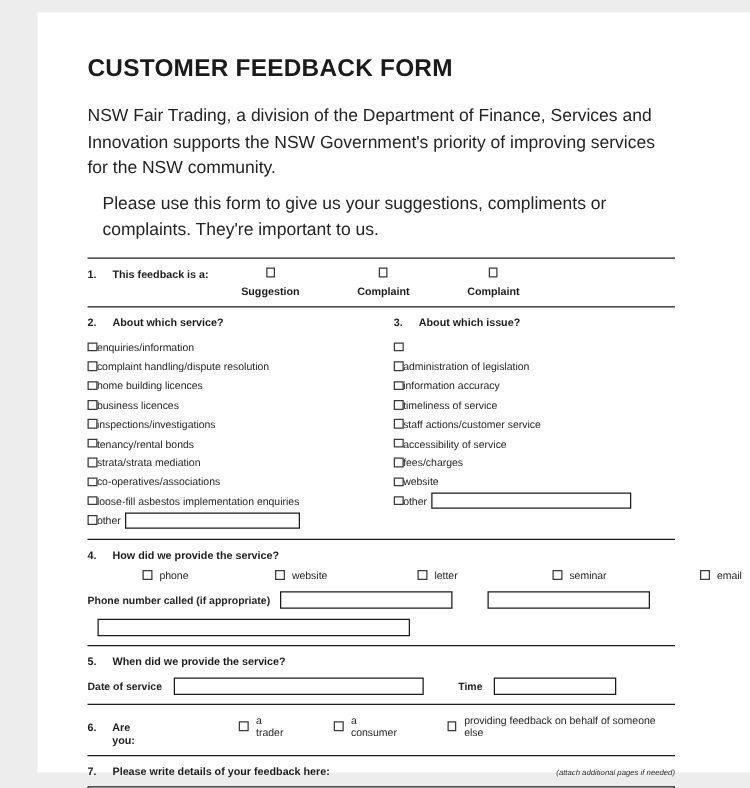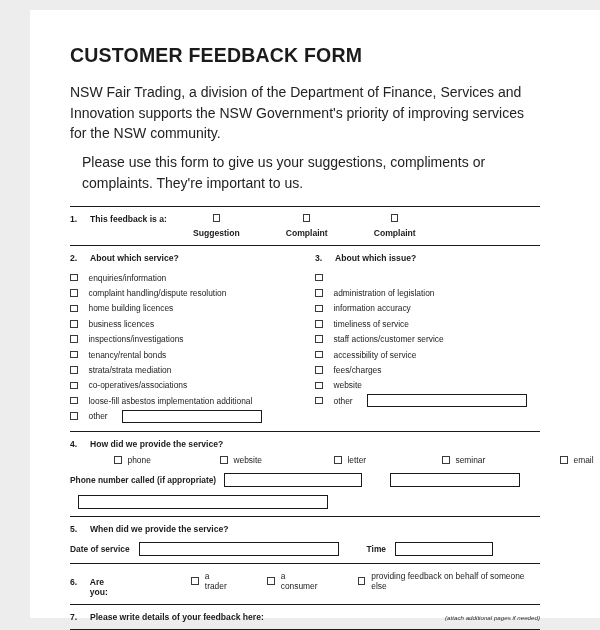--- a/index.html
+++ b/index.html
@@ -113,21 +113,21 @@
   .col-left { width: 245px; flex: 0 0 auto; }
   .col-right { flex: 1 1 auto; }
   .checklist {
     margin: 7px 0 0 0;
     padding: 0;
     list-style: none;
   }
   .checklist li {
     display: flex;
     align-items: center;
-    gap: 11px;
+    gap: 0;
     height: 15.4px;
     font-size: 8.4px;
     color: #232323;
   }
   .inline-box {
     border: 1.1px solid #1b1b1b;
     background: #fff;
     height: 13px;
     box-sizing: border-box;
   }
@@ -266,21 +266,21 @@
             <li>
               <span class="cb"></span>
               <span>strata/strata mediation</span>
             </li>
             <li>
               <span class="cb"></span>
               <span>co-operatives/associations</span>
             </li>
             <li>
               <span class="cb"></span>
-              <span>loose-fill asbestos implementation additional</span>
+              <span>loose-fill asbestos implementation enquiries</span>
             </li>
             <li>
               <span class="cb"></span>
               <span>other</span>
               <span class="inline-box other-box-left"></span>
             </li>
           </ul>
         </div>
         <div class="col-right">
           <div class="qhead-row">

